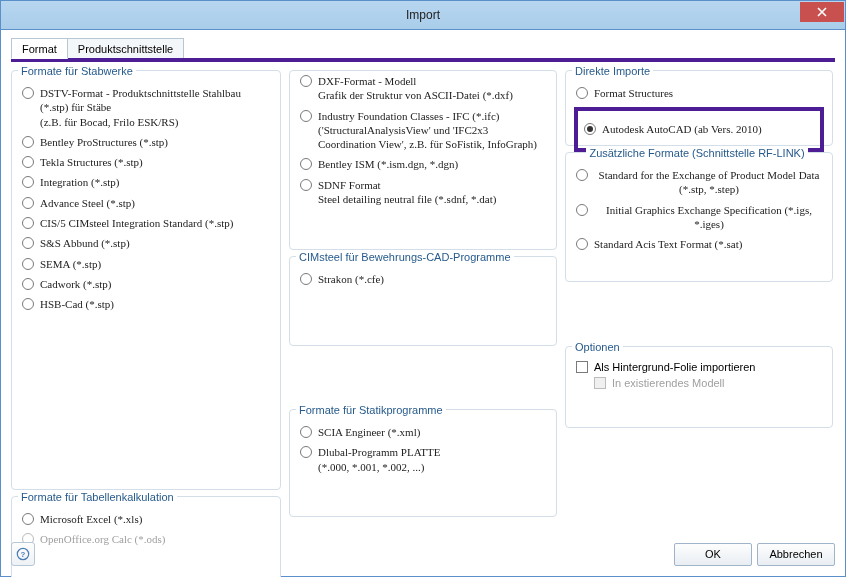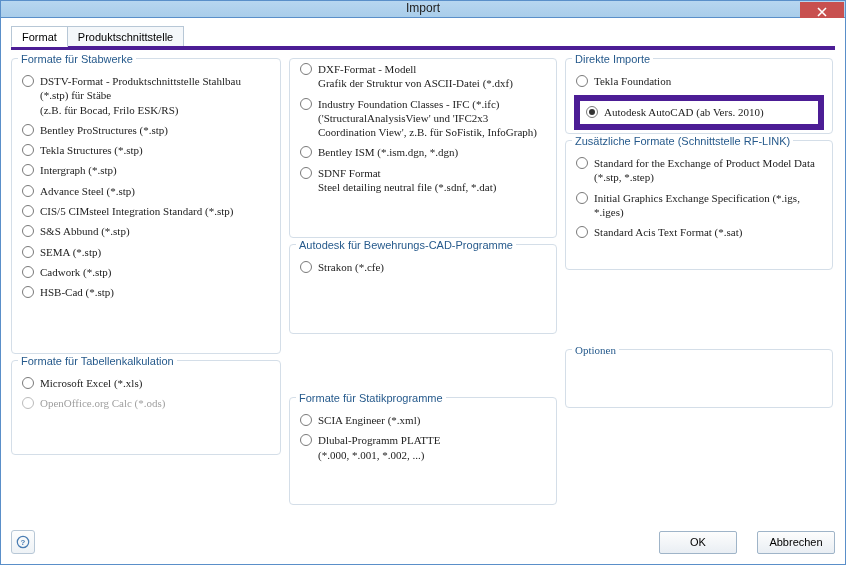--- a/index.html
+++ b/index.html
@@ -1,18 +1,18 @@
 <!DOCTYPE html>
 <html><head>
 <meta charset="utf-8">
 <style>
 * { box-sizing: border-box; margin: 0; padding: 0; }
 body { font-family: "Segoe UI", Tahoma, sans-serif; font-size: 11px; background: #fff; width: 846px; height: 577px; overflow: hidden; }
 
-.titlebar { height: 18px; background: linear-gradient(#b7d6f0, #a9cdea); border: 1px solid #5a8fc9; display: flex; align-items: flex-start; position: relative; }
+.titlebar { height: 30px; background: linear-gradient(#b7d6f0, #a9cdea); border: 1px solid #5a8fc9; display: flex; align-items: center; position: relative; }
 .titlebar-title { flex: 1; text-align: center; font-size: 12px; color: #222; }
 .close-btn { width: 44px; height: 20px; background: #c8504f; color: #fff; display: flex; align-items: center; justify-content: center; position: absolute; right: 1px; top: 1px; font-size: 12px; }
 
 .content { border: 1px solid #5a8fc9; border-top: none; height: 547px; background: #fff; padding: 8px 10px 10px 10px; position: relative; }
 
 .tabs { display: flex; border-bottom: 4px solid #4c1d95; margin-bottom: 8px; }
 .tab { padding: 4px 10px 3px 10px; border: 1px solid #b7c7d6; border-bottom: none; background: #fff; margin-right: -1px; background: #f4f7fa; cursor: default; }
 .tab.active { background: #fff; position: relative; z-index: 2; border-bottom: 1px solid #fff; margin-bottom: -1px; }
 
 .columns { display: flex; gap: 8px; }
@@ -27,30 +27,30 @@
 .group-body { margin-top: -8px; }
 
 .radio-row { display: flex; align-items: flex-start; gap: 6px; padding: 3px 0 3px 2px; line-height: 1.3; font-family: Liberation Serif, serif; }
 .radio { width: 12px; height: 12px; border: 1px solid #7a7a7a; border-radius: 50%; flex: none; margin-top: 1px; background: #fff; position: relative; }
 .radio.selected::after { content:""; position:absolute; width:6px; height:6px; background:#333; border-radius:50%; top:2px; left:2px; }
 .radio-label { color: #222; }
 .radio-label .sub { display:block; padding-left: 0px; }
 .radio-row.disabled .radio-label { color: #a0a0a0; }
 .radio-row.disabled .radio { border-color: #bbb; }
 
-.highlight-box { border: 6px solid #4c1d95; padding: 1px 4px; margin: 4px 0 2px 0; }
+.highlight-box { border: 4px solid #4c1d95; padding: 8px 4px; margin: 4px 0 2px 0; }
 
 .check-row { display:flex; align-items:center; gap:6px; padding:2px 0 2px 2px; }
 .checkbox { width:12px; height:12px; border:1px solid #7a7a7a; background:#fff; flex:none; }
 .check-row.disabled .checkbox { border-color:#bbb; background:#f0f0f0; }
 .check-row.disabled span:last-child { color:#a0a0a0; }
 
 .footer { position: absolute; bottom: 10px; left: 10px; right: 10px; display:flex; align-items:center; }
 .help-btn { width: 24px; height: 24px; border: 1px solid #b7c7d6; border-radius: 3px; background: linear-gradient(#fdfdfd,#eef2f6); display:flex; align-items:center; justify-content:center; }
-.footer-right { margin-left:auto; display:flex; gap:20px; }
+.footer-right { margin-left:auto; display:flex; gap:5px; }
 .btn { min-width: 78px; height: 23px; border: 1px solid #9fb4c8; background: linear-gradient(#fdfdfd,#e9eef3); border-radius: 2px; display:flex; align-items:center; justify-content:center; font-size:11px; }
 
 svg.qmark { width:14px; height:14px; }
 </style>
 </head>
 <body>
 
 <div class="titlebar">
   <div class="titlebar-title">Import</div>
   <div class="close-btn">
@@ -62,38 +62,38 @@
 
 <div class="content">
   <div class="tabs">
     <div class="tab active">Format</div>
     <div class="tab">Produktschnittstelle</div>
   </div>
 
   <div class="columns">
 
     <div class="col col1">
-      <div class="group" style="height:296px;">
+      <div class="group" style="height:420px;">
         <span class="group-title">Formate für Stabwerke</span>
         <div class="group-body" id="g-stabwerke">
             <div class="radio-row">
               <span class="radio"></span>
               <span class="radio-label">DSTV-Format - Produktschnittstelle Stahlbau (*.stp) für Stäbe<span class="sub">(z.B. für Bocad, Frilo ESK/RS)</span></span>
             </div>
             <div class="radio-row">
               <span class="radio"></span>
               <span class="radio-label">Bentley ProStructures (*.stp)</span>
             </div>
             <div class="radio-row">
               <span class="radio"></span>
               <span class="radio-label">Tekla Structures (*.stp)</span>
             </div>
             <div class="radio-row">
               <span class="radio"></span>
-              <span class="radio-label">Intergraph (*.stp)</span>
+              <span class="radio-label">Integration (*.stp)</span>
             </div>
             <div class="radio-row">
               <span class="radio"></span>
               <span class="radio-label">Advance Steel (*.stp)</span>
             </div>
             <div class="radio-row">
               <span class="radio"></span>
               <span class="radio-label">CIS/5 CIMsteel Integration Standard (*.stp)</span>
             </div>
             <div class="radio-row">
@@ -144,21 +144,21 @@
               <span class="radio"></span>
               <span class="radio-label">Bentley ISM (*.ism.dgn, *.dgn)</span>
             </div>
             <div class="radio-row">
               <span class="radio"></span>
               <span class="radio-label">SDNF Format<span class="sub">Steel detailing neutral file (*.sdnf, *.dat)</span></span>
             </div>
           </div>
       </div>
       <div class="group" style="height:90px;">
-        <span class="group-title">Autodesk für Bewehrungs-CAD-Programme</span>
+        <span class="group-title">CIMsteel für Bewehrungs-CAD-Programme</span>
         <div class="group-body" id="g-bewehrung">
             <div class="radio-row">
               <span class="radio"></span>
               <span class="radio-label">Strakon (*.cfe)</span>
             </div>
           </div>
       </div>
       <div class="group" style="height:108px; margin-top:57px;">
         <span class="group-title">Formate für Statikprogramme</span>
         <div class="group-body" id="g-statik">
@@ -173,49 +173,59 @@
           </div>
       </div>
     </div>
 
     <div class="col col3">
       <div class="group" style="height:76px;">
         <span class="group-title">Direkte Importe</span>
         <div class="group-body" id="g-direkt">
             <div class="radio-row">
               <span class="radio"></span>
-              <span class="radio-label">Tekla Foundation</span>
+              <span class="radio-label">Format Structures</span>
             </div>
             <div class="highlight-box">
               <div class="radio-row">
                 <span class="radio selected"></span>
                 <span class="radio-label">Autodesk AutoCAD (ab Vers. 2010)</span>
               </div>
             </div>
           </div>
       </div>
-      <div class="group" style="height:130px;">
+      <div class="group" style="height:130px;text-align:center;">
         <span class="group-title">Zusätzliche Formate (Schnittstelle RF-LINK)</span>
         <div class="group-body" id="g-zusatz">
             <div class="radio-row">
               <span class="radio"></span>
               <span class="radio-label">Standard for the Exchange of Product Model Data (*.stp, *.step)</span>
             </div>
             <div class="radio-row">
               <span class="radio"></span>
               <span class="radio-label">Initial Graphics Exchange Specification (*.igs, *.iges)</span>
             </div>
             <div class="radio-row">
               <span class="radio"></span>
               <span class="radio-label">Standard Acis Text Format (*.sat)</span>
             </div>
           </div>
       </div>
-      <div class="group" style="height:59px; margin-top:73px;font-family:Liberation Serif, serif;">
+      <div class="group" style="height:82px; margin-top:58px;">
         <span class="group-title">Optionen</span>
+        <div class="group-body">
+          <div class="check-row">
+            <span class="checkbox"></span>
+            <span>Als Hintergrund-Folie importieren</span>
+          </div>
+          <div class="check-row disabled" style="padding-left:20px;">
+            <span class="checkbox"></span>
+            <span>In existierendes Modell</span>
+          </div>
+        </div>
       </div>
     </div>
   </div>
 
   <div class="footer">
     <div class="help-btn">
       <svg class="qmark" viewBox="0 0 16 16">
           <circle cx="8" cy="8" r="6.5" fill="none" stroke="#4a7db3" stroke-width="1.4"></circle>
           <text x="8" y="11.5" text-anchor="middle" font-size="9" fill="#4a7db3" font-weight="bold">?</text>
         </svg>

